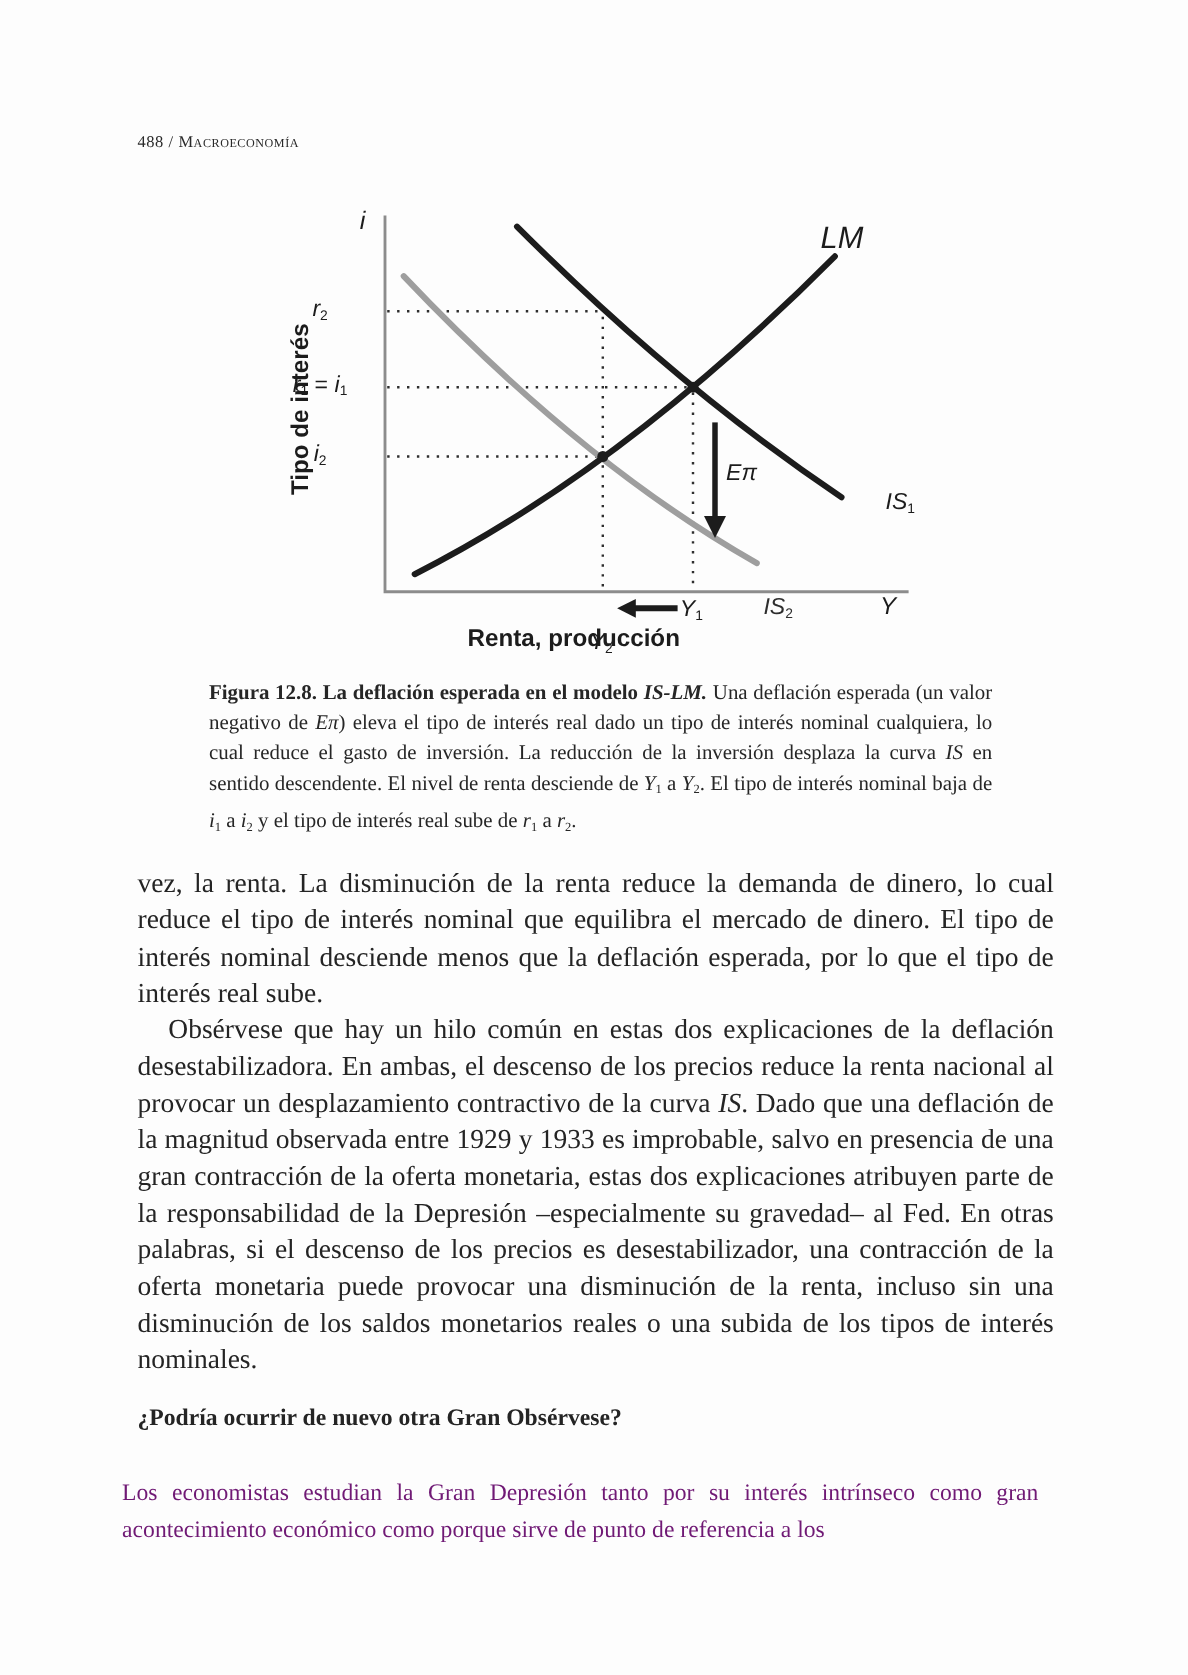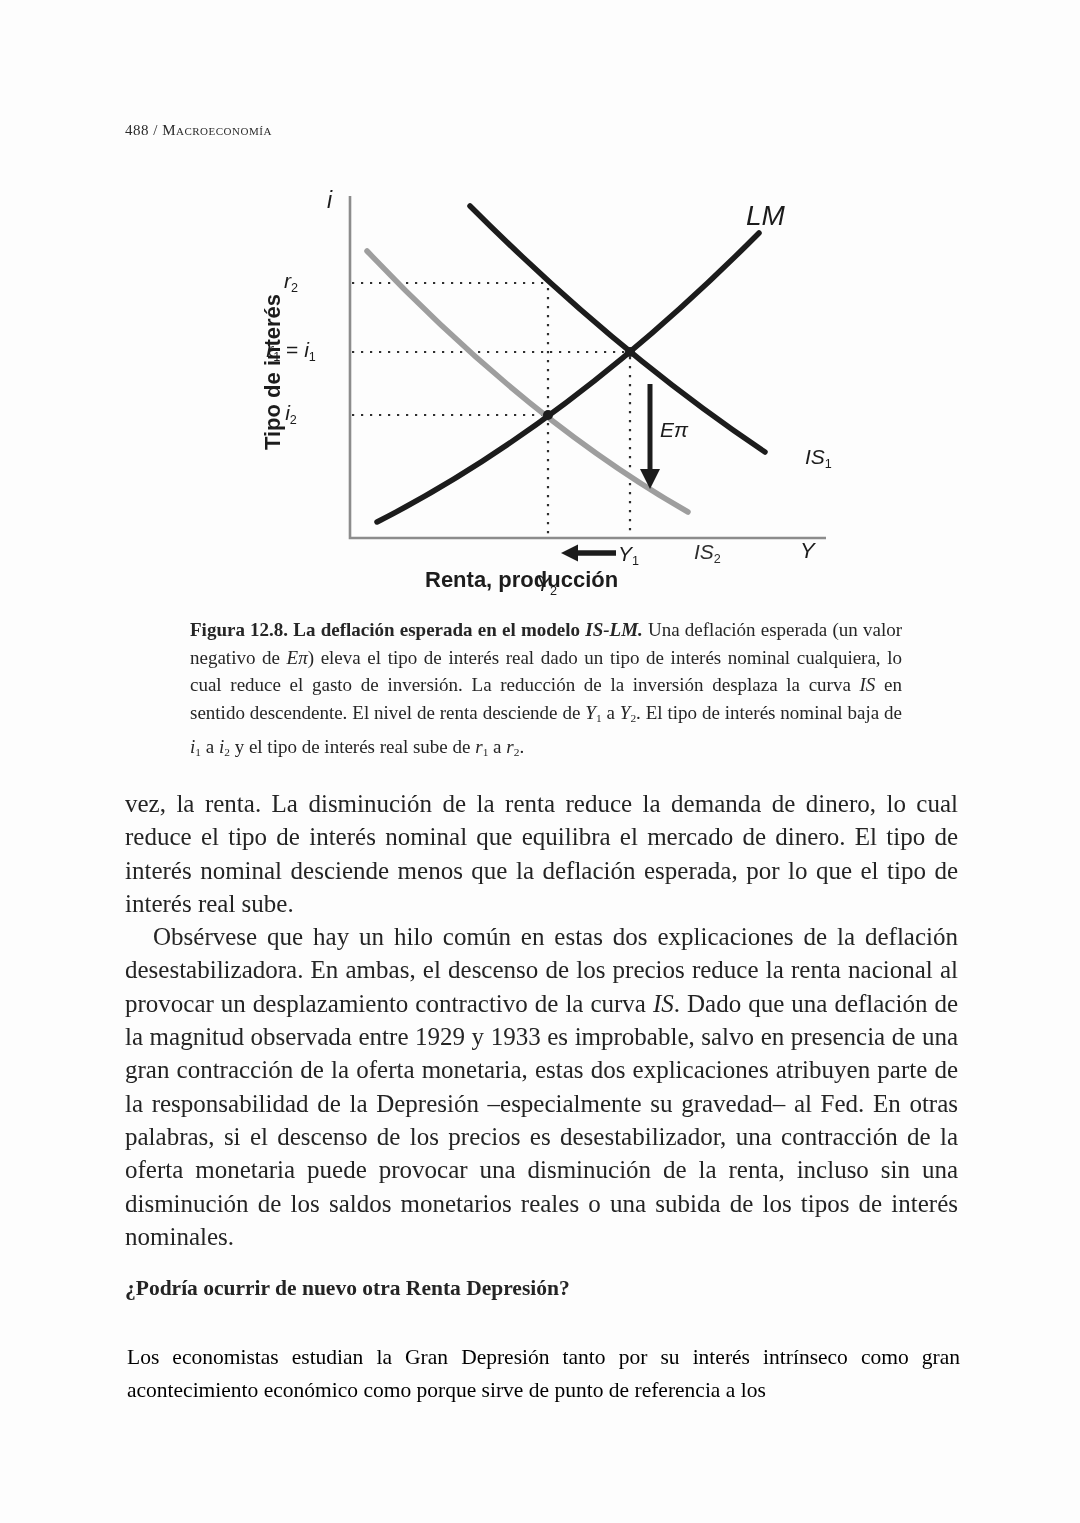--- a/index.html
+++ b/index.html
@@ -59,24 +59,24 @@
     color:#242424;
   }
   .body-text p{margin:0;padding:0;}
   .indent{text-indent:28px;}
   .section-heading{
     left:125px;top:1276px;width:833px;
     font-size:21.5px;font-weight:bold;
     color:#242424;
   }
   .last-para{
-    left:127px;top:1341px;width:833px;
+    left:111px;top:1341px;width:833px;
     font-size:21.5px;line-height:33.3px;
     text-align:justify;
-    color:#000000;
+    color:#701a75;
   }
 </style>
 </head>
 <body>
 
 <div class="abs page-header">488 / Macroeconomía</div>
 
 <svg class="abs chart-svg" width="600" height="420" viewBox="240 185 600 420" aria-hidden="true">
 
   <path fill="none" stroke-width="2.6" d="M 350 196 L 350 538 L 826 538" stroke="#8c8c8c"></path>
@@ -117,15 +117,15 @@
 <div class="chart-label axis-title x-axis-title" style="left:425px;top:569px;">Renta, producción</div>
 <div class="chart-label axis-title y-axis-title" style="left:183px;top:357px;">Tipo de interés</div>
 
 <div class="abs caption"><span class="b">Figura 12.8. La deflación esperada en el modelo </span><span class="bi">IS-LM.</span><span> Una deflación esperada (un valor negativo de </span><span class="i">Eπ</span><span>) eleva el tipo de interés real dado un tipo de interés nominal cualquiera, lo cual reduce el gasto de inversión. La reducción de la inversión desplaza la curva </span><span class="i">IS</span><span> en sentido descendente. El nivel de renta desciende de </span><span class="i">Y</span><span class="sub">1</span><span> a </span><span class="i">Y</span><span class="sub">2</span><span>. El tipo de interés nominal baja de </span><span class="i">i</span><span class="sub">1</span><span> a </span><span class="i">i</span><span class="sub">2</span><span> y el tipo de interés real sube de </span><span class="i">r</span><span class="sub">1</span><span> a </span><span class="i">r</span><span class="sub">2</span><span>.</span></div>
 
 <div class="abs body-text">
   <p><span>vez, la renta. La disminución de la renta reduce la demanda de dinero, lo cual reduce el tipo de interés nominal que equilibra el mercado de dinero. El tipo de interés nominal desciende menos que la deflación esperada, por lo que el tipo de interés real sube.</span></p>
   <p class="indent"><span>Obsérvese que hay un hilo común en estas dos explicaciones de la deflación desestabilizadora. En ambas, el descenso de los precios reduce la renta nacional al provocar un desplazamiento contractivo de la curva </span><span class="i">IS</span><span>. Dado que una deflación de la magnitud observada entre 1929 y 1933 es improbable, salvo en presencia de una gran contracción de la oferta monetaria, estas dos explicaciones atribuyen parte de la responsabilidad de la Depresión –especialmente su gravedad– al Fed. En otras palabras, si el descenso de los precios es desestabilizador, una contracción de la oferta monetaria puede provocar una disminución de la renta, incluso sin una disminución de los saldos monetarios reales o una subida de los tipos de interés nominales.</span></p>
 </div>
 
-<div class="abs section-heading">¿Podría ocurrir de nuevo otra Renta Depresión?</div>
+<div class="abs section-heading">¿Podría ocurrir de nuevo otra Gran Obsérvese?</div>
 
 <div class="abs last-para"><span>Los economistas estudian la Gran Depresión tanto por su interés intrínseco como gran acontecimiento económico como porque sirve de punto de referencia a los</span></div>
 
 </body></html>

